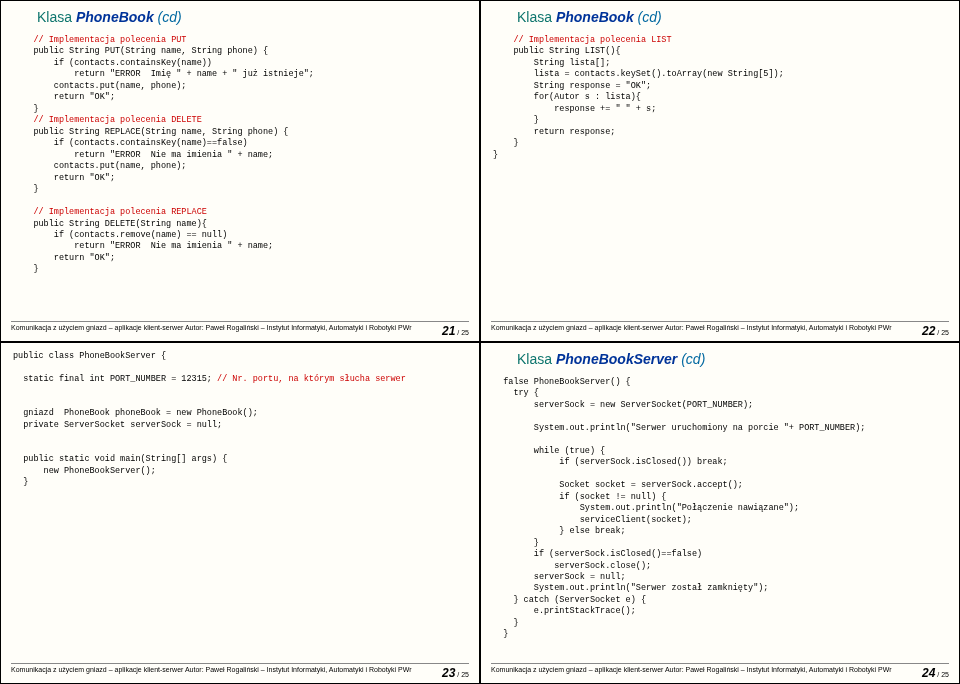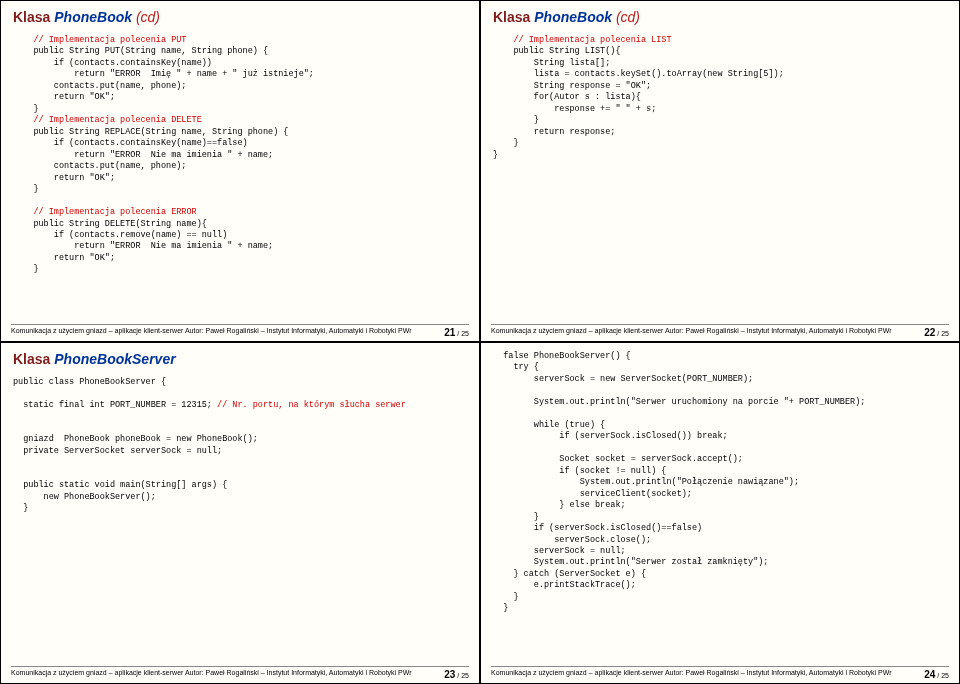--- a/index.html
+++ b/index.html
@@ -26,43 +26,43 @@
     padding: 8px 12px 22px 12px;
     overflow: hidden;
   }
   .title {
     font-size: 14px;
     font-weight: bold;
     font-style: italic;
     color: #003399;
     margin-bottom: 10px;
   }
-  .title .klasa { font-style: normal; color: #7f1d1d; font-weight: bold; }
-  .title .cd { font-style: italic; color: #b91c1c; font-weight: normal; }
+  .title .klasa { font-style: normal; color: #0f766e; font-weight: normal; margin-left: 24px; }
+  .title .cd { font-style: italic; color: #0369a1; font-weight: normal; }
   pre.code {
     font-family: "Courier New", monospace;
     font-size: 8.5px;
     line-height: 1.35;
     white-space: pre;
     margin: 0 0 8px 0;
     color: #000;
   }
   .cm { color: #cc0000; }
   .footer {
     position: absolute;
     bottom: 3px;
     left: 10px;
     right: 10px;
     font-size: 7px;
     color: #000;
     border-top: 1px solid #888;
     padding-top: 2px;
   }
   .footer .pg { float: right; }
-  .footer .pg b { font-size: 10px; }
+  .footer .pg b { font-size: 12px; font-style: italic; }
 </style>
 </head>
 <body>
 
 <div class="grid">
 
 <div class="slide">
   <div class="title">
     <span class="klasa">Klasa</span>
     <span>PhoneBook</span>
@@ -76,21 +76,21 @@
 <span>        return "OK";</span>
 <span>    }</span>
 <span class="cm">    // Implementacja polecenia DELETE</span>
 <span>    public String REPLACE(String name, String phone) {</span>
 <span>        if (contacts.containsKey(name)==false)</span>
 <span>            return "ERROR  Nie ma imienia " + name;</span>
 <span>        contacts.put(name, phone);</span>
 <span>        return "OK";</span>
 <span>    }</span>
 
-<span class="cm">    // Implementacja polecenia ERROR</span>
+<span class="cm">    // Implementacja polecenia REPLACE</span>
 <span>    public String DELETE(String name){</span>
 <span>        if (contacts.remove(name) == null)</span>
 <span>            return "ERROR  Nie ma imienia " + name;</span>
 <span>        return "OK";</span>
 <span>    }</span></pre>
   <div class="footer">
     <span>Komunikacja z użyciem gniazd – aplikacje klient-serwer  Autor: Paweł Rogaliński – Instytut Informatyki, Automatyki i Robotyki PWr</span>
     <span class="pg"><b>21</b> / <span>25</span></span>
   </div>
 </div>
@@ -112,44 +112,44 @@
 <span>        return response;</span>
 <span>    }</span>
 <span>}</span></pre>
   <div class="footer">
     <span>Komunikacja z użyciem gniazd – aplikacje klient-serwer  Autor: Paweł Rogaliński – Instytut Informatyki, Automatyki i Robotyki PWr</span>
     <span class="pg"><b>22</b> / <span>25</span></span>
   </div>
 </div>
 
 <div class="slide">
-  <div class="title">
-    <span class="klasa">Klasa</span>
-    <span>PhoneBookServer</span>
-    <span class="cd"></span>
-  </div>
 <pre class="code"><span>public class PhoneBookServer {</span>
 
 <span>  static final int PORT_NUMBER = 12315;</span><span class="cm"> // Nr. portu, na którym słucha serwer</span>
 
 
 <span>  gniazd  PhoneBook phoneBook = new PhoneBook();</span>
 <span>  private ServerSocket serverSock = null;</span>
 
 
 <span>  public static void main(String[] args) {</span>
 <span>      new PhoneBookServer();</span>
 <span>  }</span></pre>
   <div class="footer">
     <span>Komunikacja z użyciem gniazd – aplikacje klient-serwer  Autor: Paweł Rogaliński – Instytut Informatyki, Automatyki i Robotyki PWr</span>
     <span class="pg"><b>23</b> / <span>25</span></span>
   </div>
 </div>
 
 <div class="slide">
+  <div class="title">
+    <span class="klasa">Klasa</span>
+    <span>PhoneBookServer</span>
+    <span class="cd">(cd)</span>
+  </div>
 <pre class="code"><span>  false PhoneBookServer() {</span>
 <span>    try {</span>
 <span>        serverSock = new ServerSocket(PORT_NUMBER);</span>
 
 <span>        System.out.println("Serwer uruchomiony na porcie "+ PORT_NUMBER);</span>
 
 <span>        while (true) {</span>
 <span>             if (serverSock.isClosed()) break;</span>
 
 <span>             Socket socket = serverSock.accept();</span>

